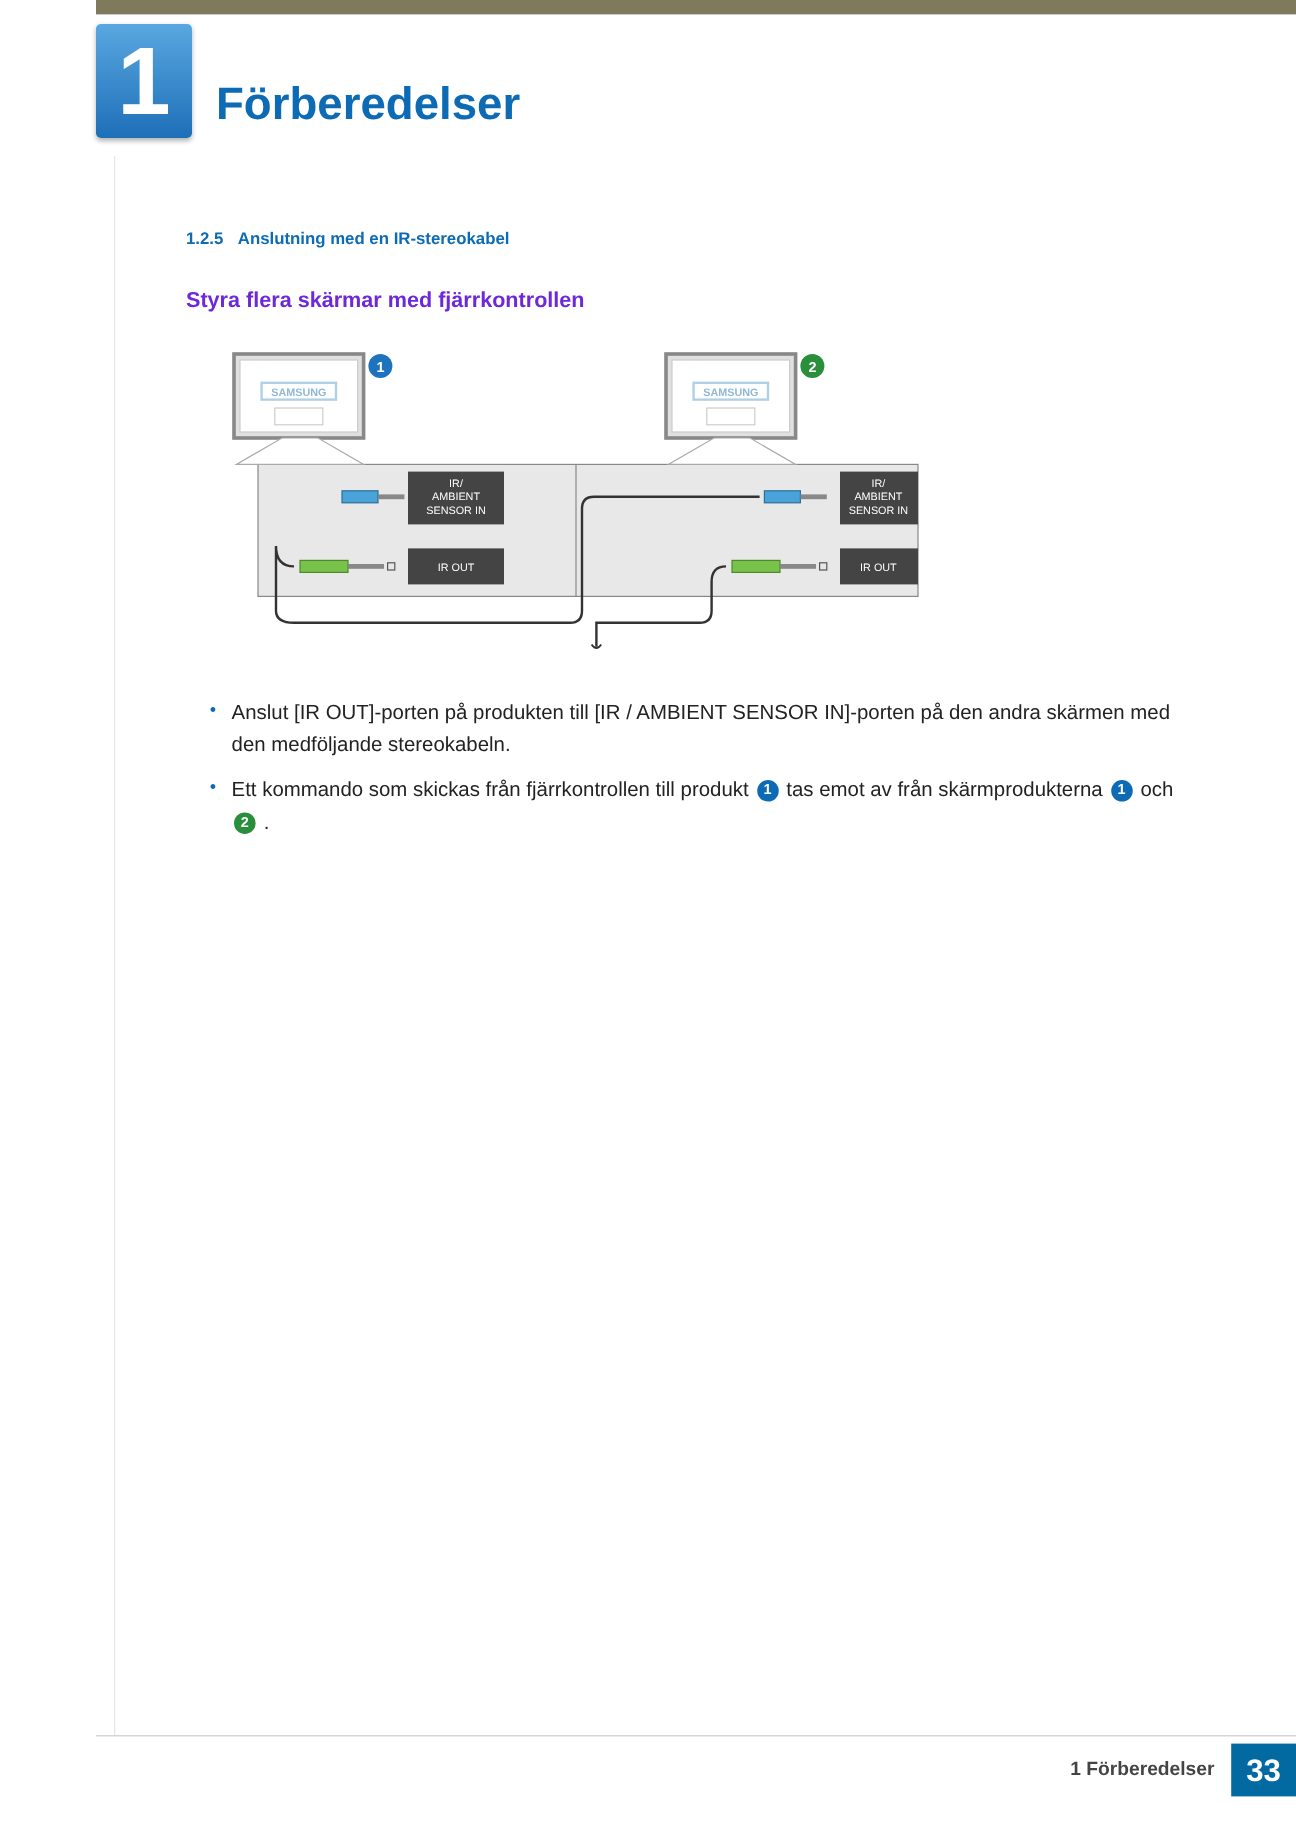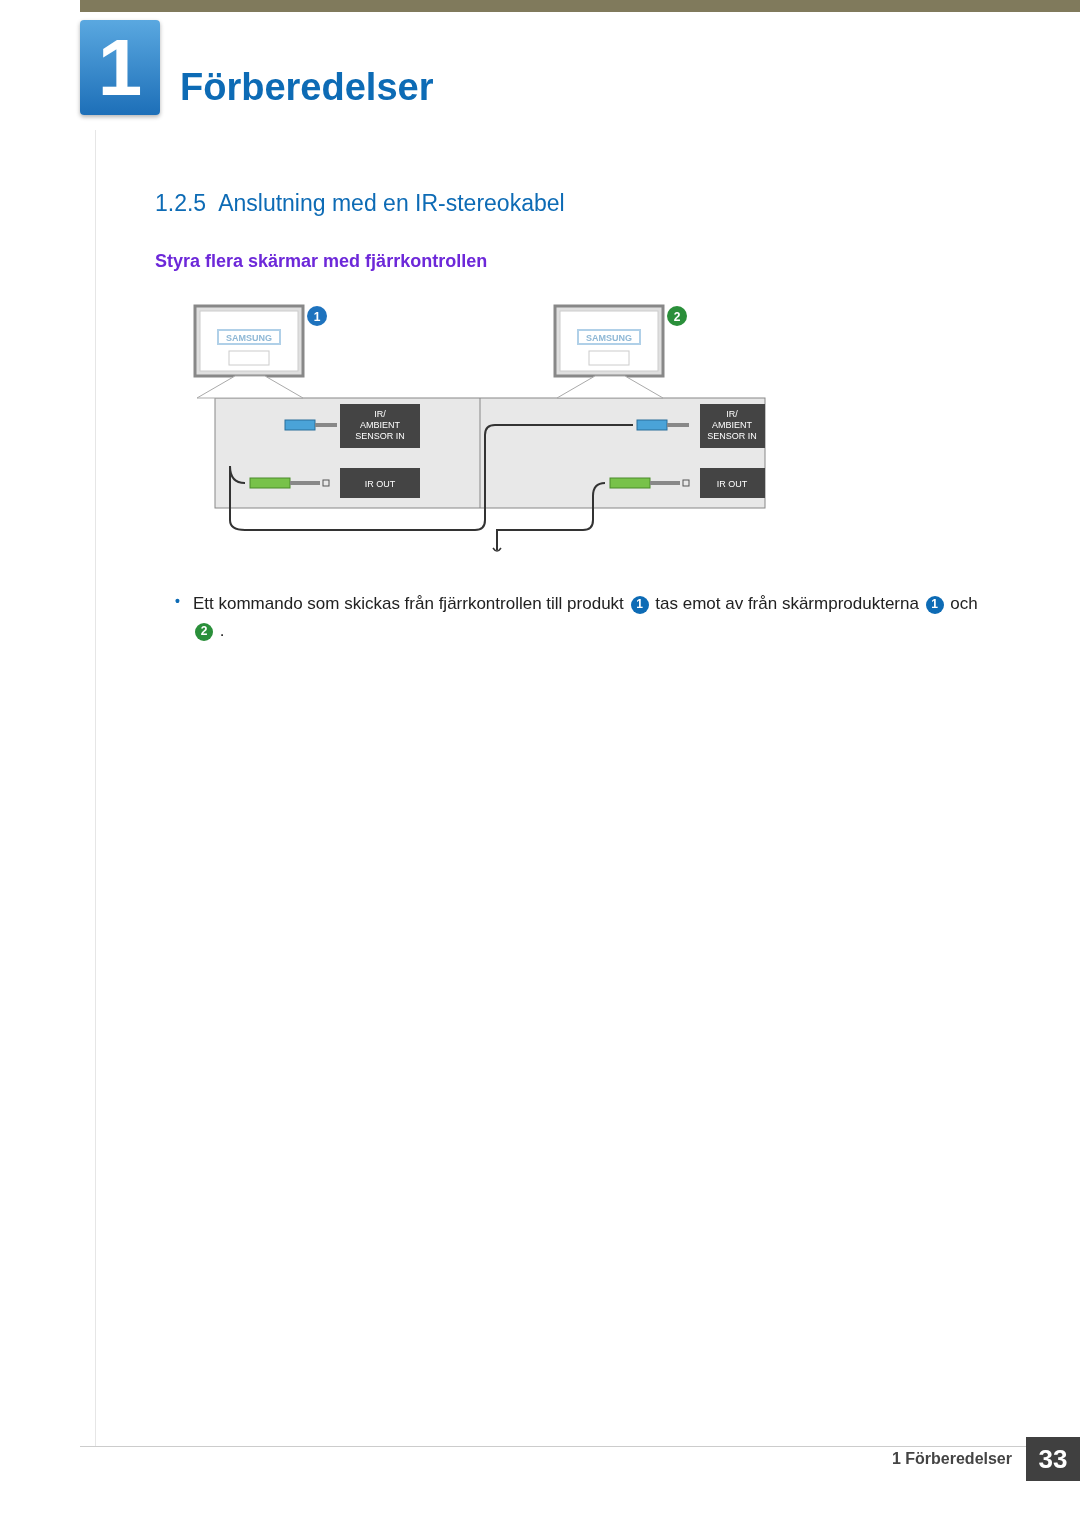--- a/index.html
+++ b/index.html
@@ -55,22 +55,22 @@
   }
   .content {
     position: absolute;
     top: 190px;
     left: 0;
     right: 0;
     padding-left: 155px;
     padding-right: 80px;
   }
   .section-heading {
-    font-size: 23px;
-    font-weight: normal;
+    font-size: 14px;
+    font-weight: bold;
     color: #0d6bb5;
     margin: 0 0 34px 0;
   }
   .section-number {
     margin-right: 12px;
   }
   .sub-heading {
     font-size: 18px;
     font-weight: bold;
     color: #6d28d9;
@@ -161,36 +161,36 @@
     content: "";
     position: absolute;
     left: 6px;
     top: 10px;
     width: 7px;
     height: 7px;
     border: 1px solid #666;
   }
   .footer {
     position: absolute;
-    bottom: 46px;
+    bottom: 30px;
     right: 0;
     display: flex;
     align-items: center;
     text-align: right;
   }
   .footer-chapter {
     font-size: 16px;
     color: #444;
     font-weight: bold;
     margin-right: 14px;
   }
   .page-num-box {
     width: 54px;
     height: 44px;
-    background: #404040;
+    background: #0369a1;
     display: flex;
     align-items: center;
     justify-content: center;
     color: #fff;
     font-size: 26px;
     font-weight: bold;
   }
   .footer-rule {
     position: absolute;
     bottom: 80px;
@@ -288,20 +288,21 @@
         <rect x="508" y="184" width="6" height="6" fill="none" stroke="#555"></rect>
       </g>
 
       <path d="M 70 187 Q 55 187 55 170 L 55 224 Q 55 234 70 234 L 300 234 Q 310 234 310 224 L 310 139 Q 310 129 320 129 L 458 129" fill="none" stroke="#333" stroke-width="2"></path>
 
       <path d="M 430 187 Q 418 187 418 200 L 418 224 Q 418 234 408 234 L 322 234 L 322 254" fill="none" stroke="#333" stroke-width="2"></path>
       <path d="M 318 252 Q 322 258 326 252" fill="none" stroke="#333" stroke-width="1.5"></path>
     </svg>
 
     <ul class="bullets">
+      <li>Anslut [IR OUT]-porten på produkten till [IR / AMBIENT SENSOR IN]-porten på den andra skärmen med den medföljande stereokabeln.</li>
       <li>
         <span>Ett kommando som skickas från fjärrkontrollen till produkt </span><span class="inline-badge">1</span><span> tas emot av från skärmprodukterna </span><span class="inline-badge">1</span><span> och </span><span class="inline-badge green">2</span><span> .</span>
       </li>
     </ul>
 
   </div>
 
   <div class="footer-rule"></div>
   <div class="footer">
     <span class="footer-chapter">1 Förberedelser</span>

